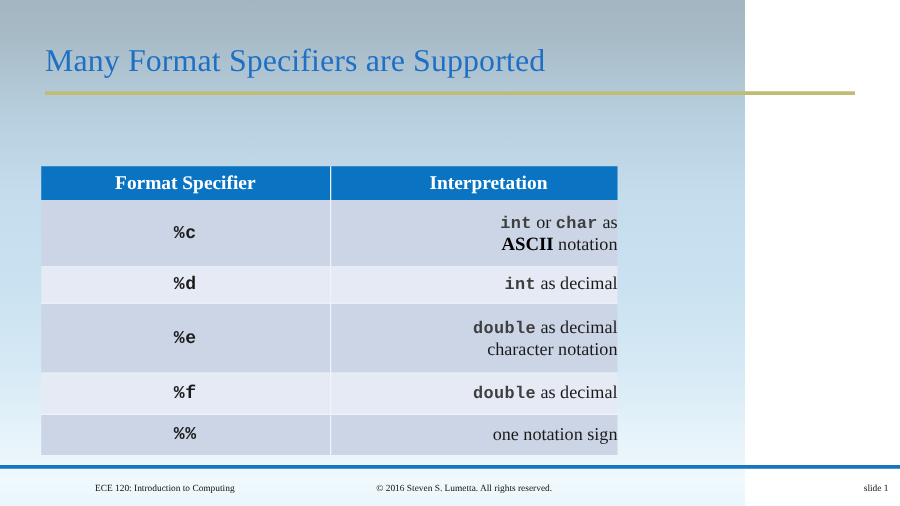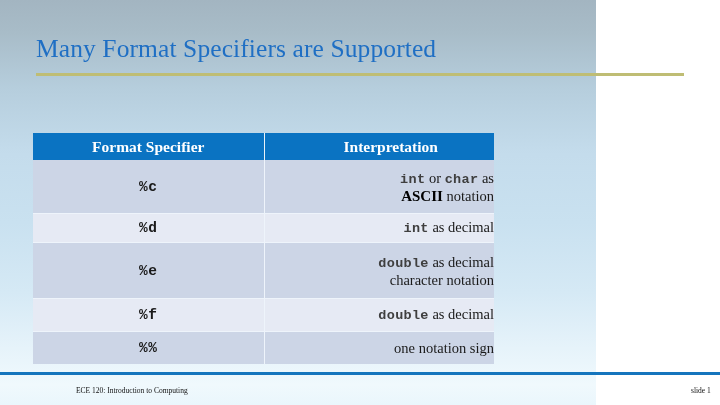--- a/index.html
+++ b/index.html
@@ -200,15 +200,16 @@
         <td class="spec-cell">%%</td>
         <td class="interp-cell">
           <span class="ser">one notation sign</span>
         </td>
       </tr>
     </tbody>
   </table>
 
   <div id="footer-rule"></div>
   <div class="footer-text" id="footer-left">ECE 120: Introduction to Computing</div>
+  <div class="footer-text" id="footer-center">© 2016 Steven S. Lumetta.  All rights reserved.</div>
   <div class="footer-text" id="footer-right">slide 1</div>
 
 </div>
 
 </body></html>

